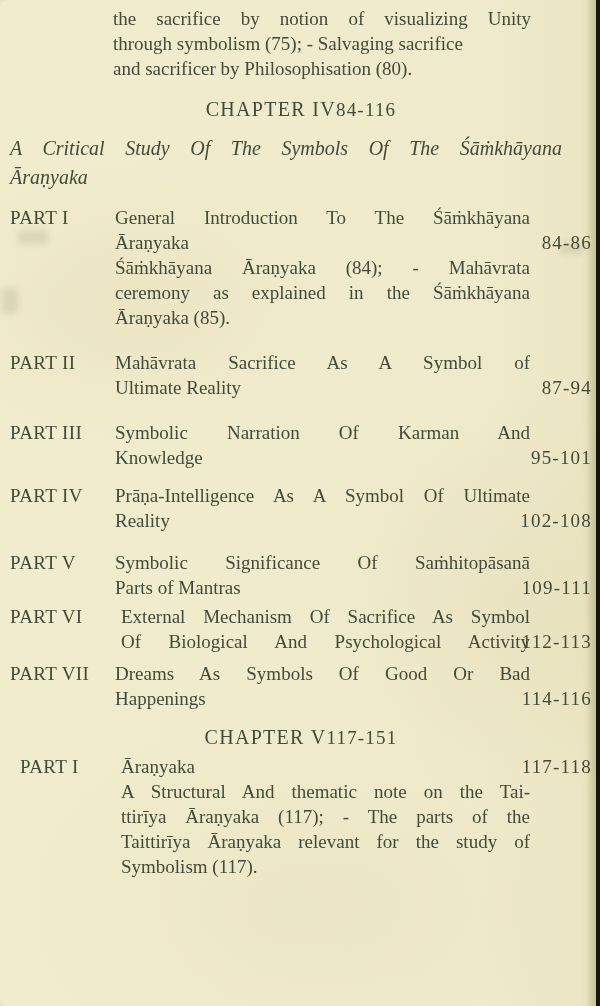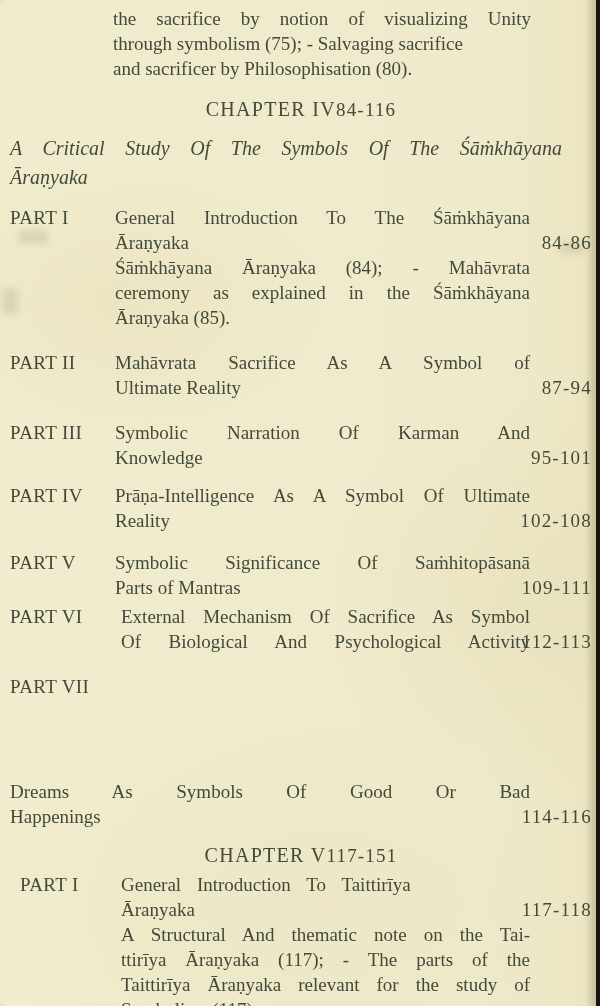--- a/index.html
+++ b/index.html
@@ -104,21 +104,21 @@
     top: 0;
     letter-spacing: 1.2px;
     text-align: right;
   }
   .ws11 { word-spacing: 11px; }
 
   .mt13 { margin-top: 13px; }
   .mt20 { margin-top: 20px; }
   .mt17 { margin-top: 17px; }
   .mt15 { margin-top: 4px; gap: 6px; }
-  .mt16 { margin-top: 20px; flex-direction: column; }
+  .mt16 { margin-top: 7px; }
 
   .chap5-row { margin-top: 14px; }
   .chap5-title { margin-top: 14px; }
 </style>
 </head>
 <body>
 
 <div class="page">
   <div class="smudge smudge-a"></div>
   <div class="smudge smudge-b"></div>
@@ -222,21 +222,20 @@
     </div>
 
     <div class="chap-row chap5-row">
       <span class="chap-label">CHAPTER V</span>
       <span class="pages-num">117-151</span>
     </div>
 
     <div class="part mt15">
       <div class="part-label indent">PART I</div>
       <div class="part-body">
-        <div class="t ws11">General Introduction To Taittirīya</div>
         <div class="t">
           <span>Āraṇyaka</span>
           <span class="pages">117-118</span>
         </div>
         <div class="t j">A Structural And thematic note on the Tai-</div>
         <div class="t j">ttirīya Āraṇyaka (117); - The parts of the</div>
         <div class="t j">Taittirīya Āraṇyaka relevant for the study of</div>
         <div class="t">Symbolism (117).</div>
       </div>
     </div>

